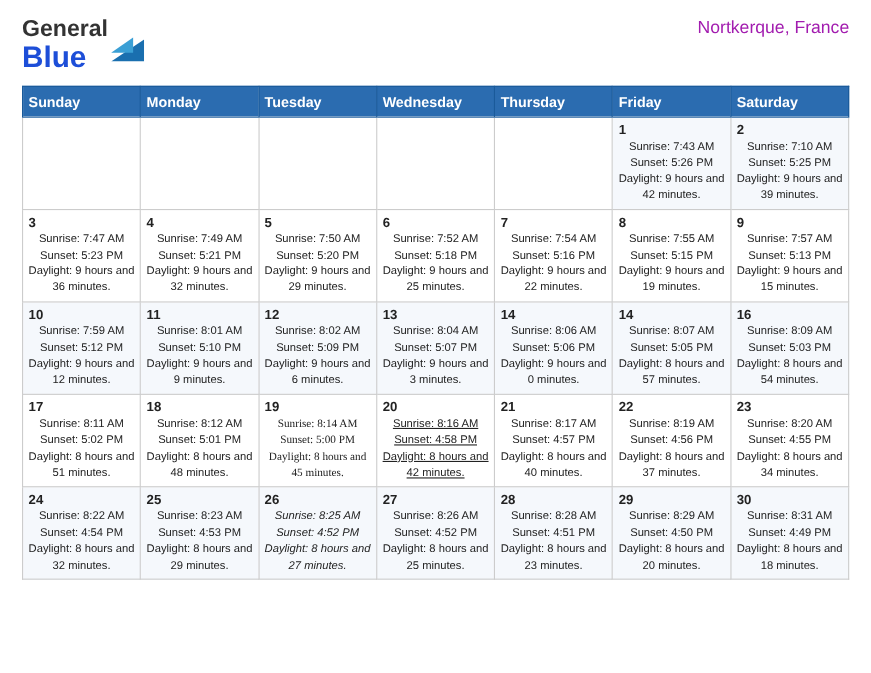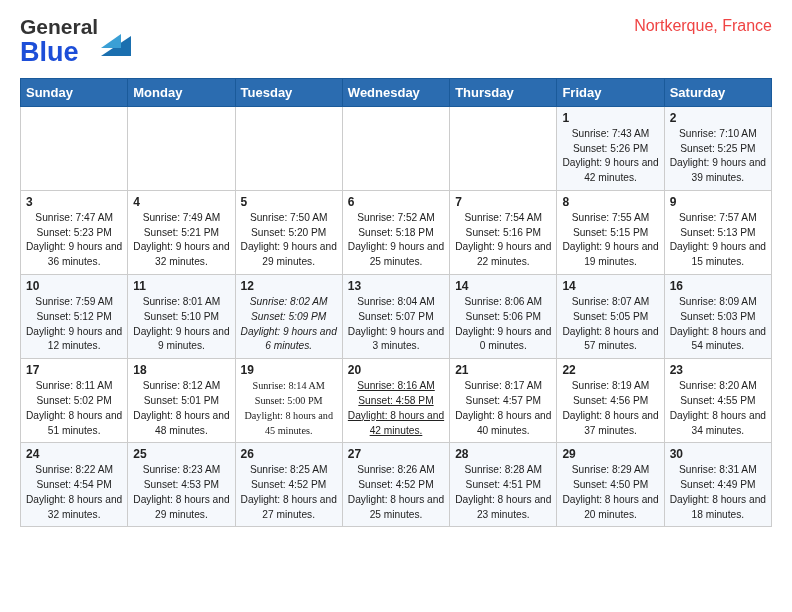--- a/index.html
+++ b/index.html
@@ -28,21 +28,21 @@
       text-align: right;
     }
     .month-title {
       font-size: 36px;
       font-weight: normal;
       color: #222;
       line-height: 1.1;
     }
     .location {
       font-size: 16px;
-      color: #ef4444;
+      color: #a21caf;
       margin-top: 2px;
     }
     table {
       width: 100%;
       border-collapse: collapse;
       table-layout: fixed;
     }
     thead tr th {
       background-color: #2b6cb0;
       color: white;
@@ -192,21 +192,21 @@
 Daylight: 9 hours and 12 minutes.</div>
           </td>
           <td>
             <span class="day-num">11</span>
             <div class="day-info" style="white-space: pre-line;">Sunrise: 8:01 AM
 Sunset: 5:10 PM
 Daylight: 9 hours and 9 minutes.</div>
           </td>
           <td>
             <span class="day-num">12</span>
-            <div class="day-info" style="white-space: pre-line; font-style: italic;">Sunrise: 8:02 AM
+            <div class="day-info" style="white-space: pre-line;">Sunrise: 8:02 AM
 Sunset: 5:09 PM
 Daylight: 9 hours and 6 minutes.</div>
           </td>
           <td>
             <span class="day-num">13</span>
             <div class="day-info" style="white-space: pre-line;">Sunrise: 8:04 AM
 Sunset: 5:07 PM
 Daylight: 9 hours and 3 minutes.</div>
           </td>
           <td>
@@ -280,21 +280,21 @@
 Daylight: 8 hours and 32 minutes.</div>
           </td>
           <td>
             <span class="day-num">25</span>
             <div class="day-info" style="white-space: pre-line;">Sunrise: 8:23 AM
 Sunset: 4:53 PM
 Daylight: 8 hours and 29 minutes.</div>
           </td>
           <td>
             <span class="day-num">26</span>
-            <div class="day-info" style="white-space: pre-line;">Sunrise: 8:25 AM
+            <div class="day-info" style="white-space: pre-line; font-style: italic;">Sunrise: 8:25 AM
 Sunset: 4:52 PM
 Daylight: 8 hours and 27 minutes.</div>
           </td>
           <td>
             <span class="day-num">27</span>
             <div class="day-info" style="white-space: pre-line;">Sunrise: 8:26 AM
 Sunset: 4:52 PM
 Daylight: 8 hours and 25 minutes.</div>
           </td>
           <td>

